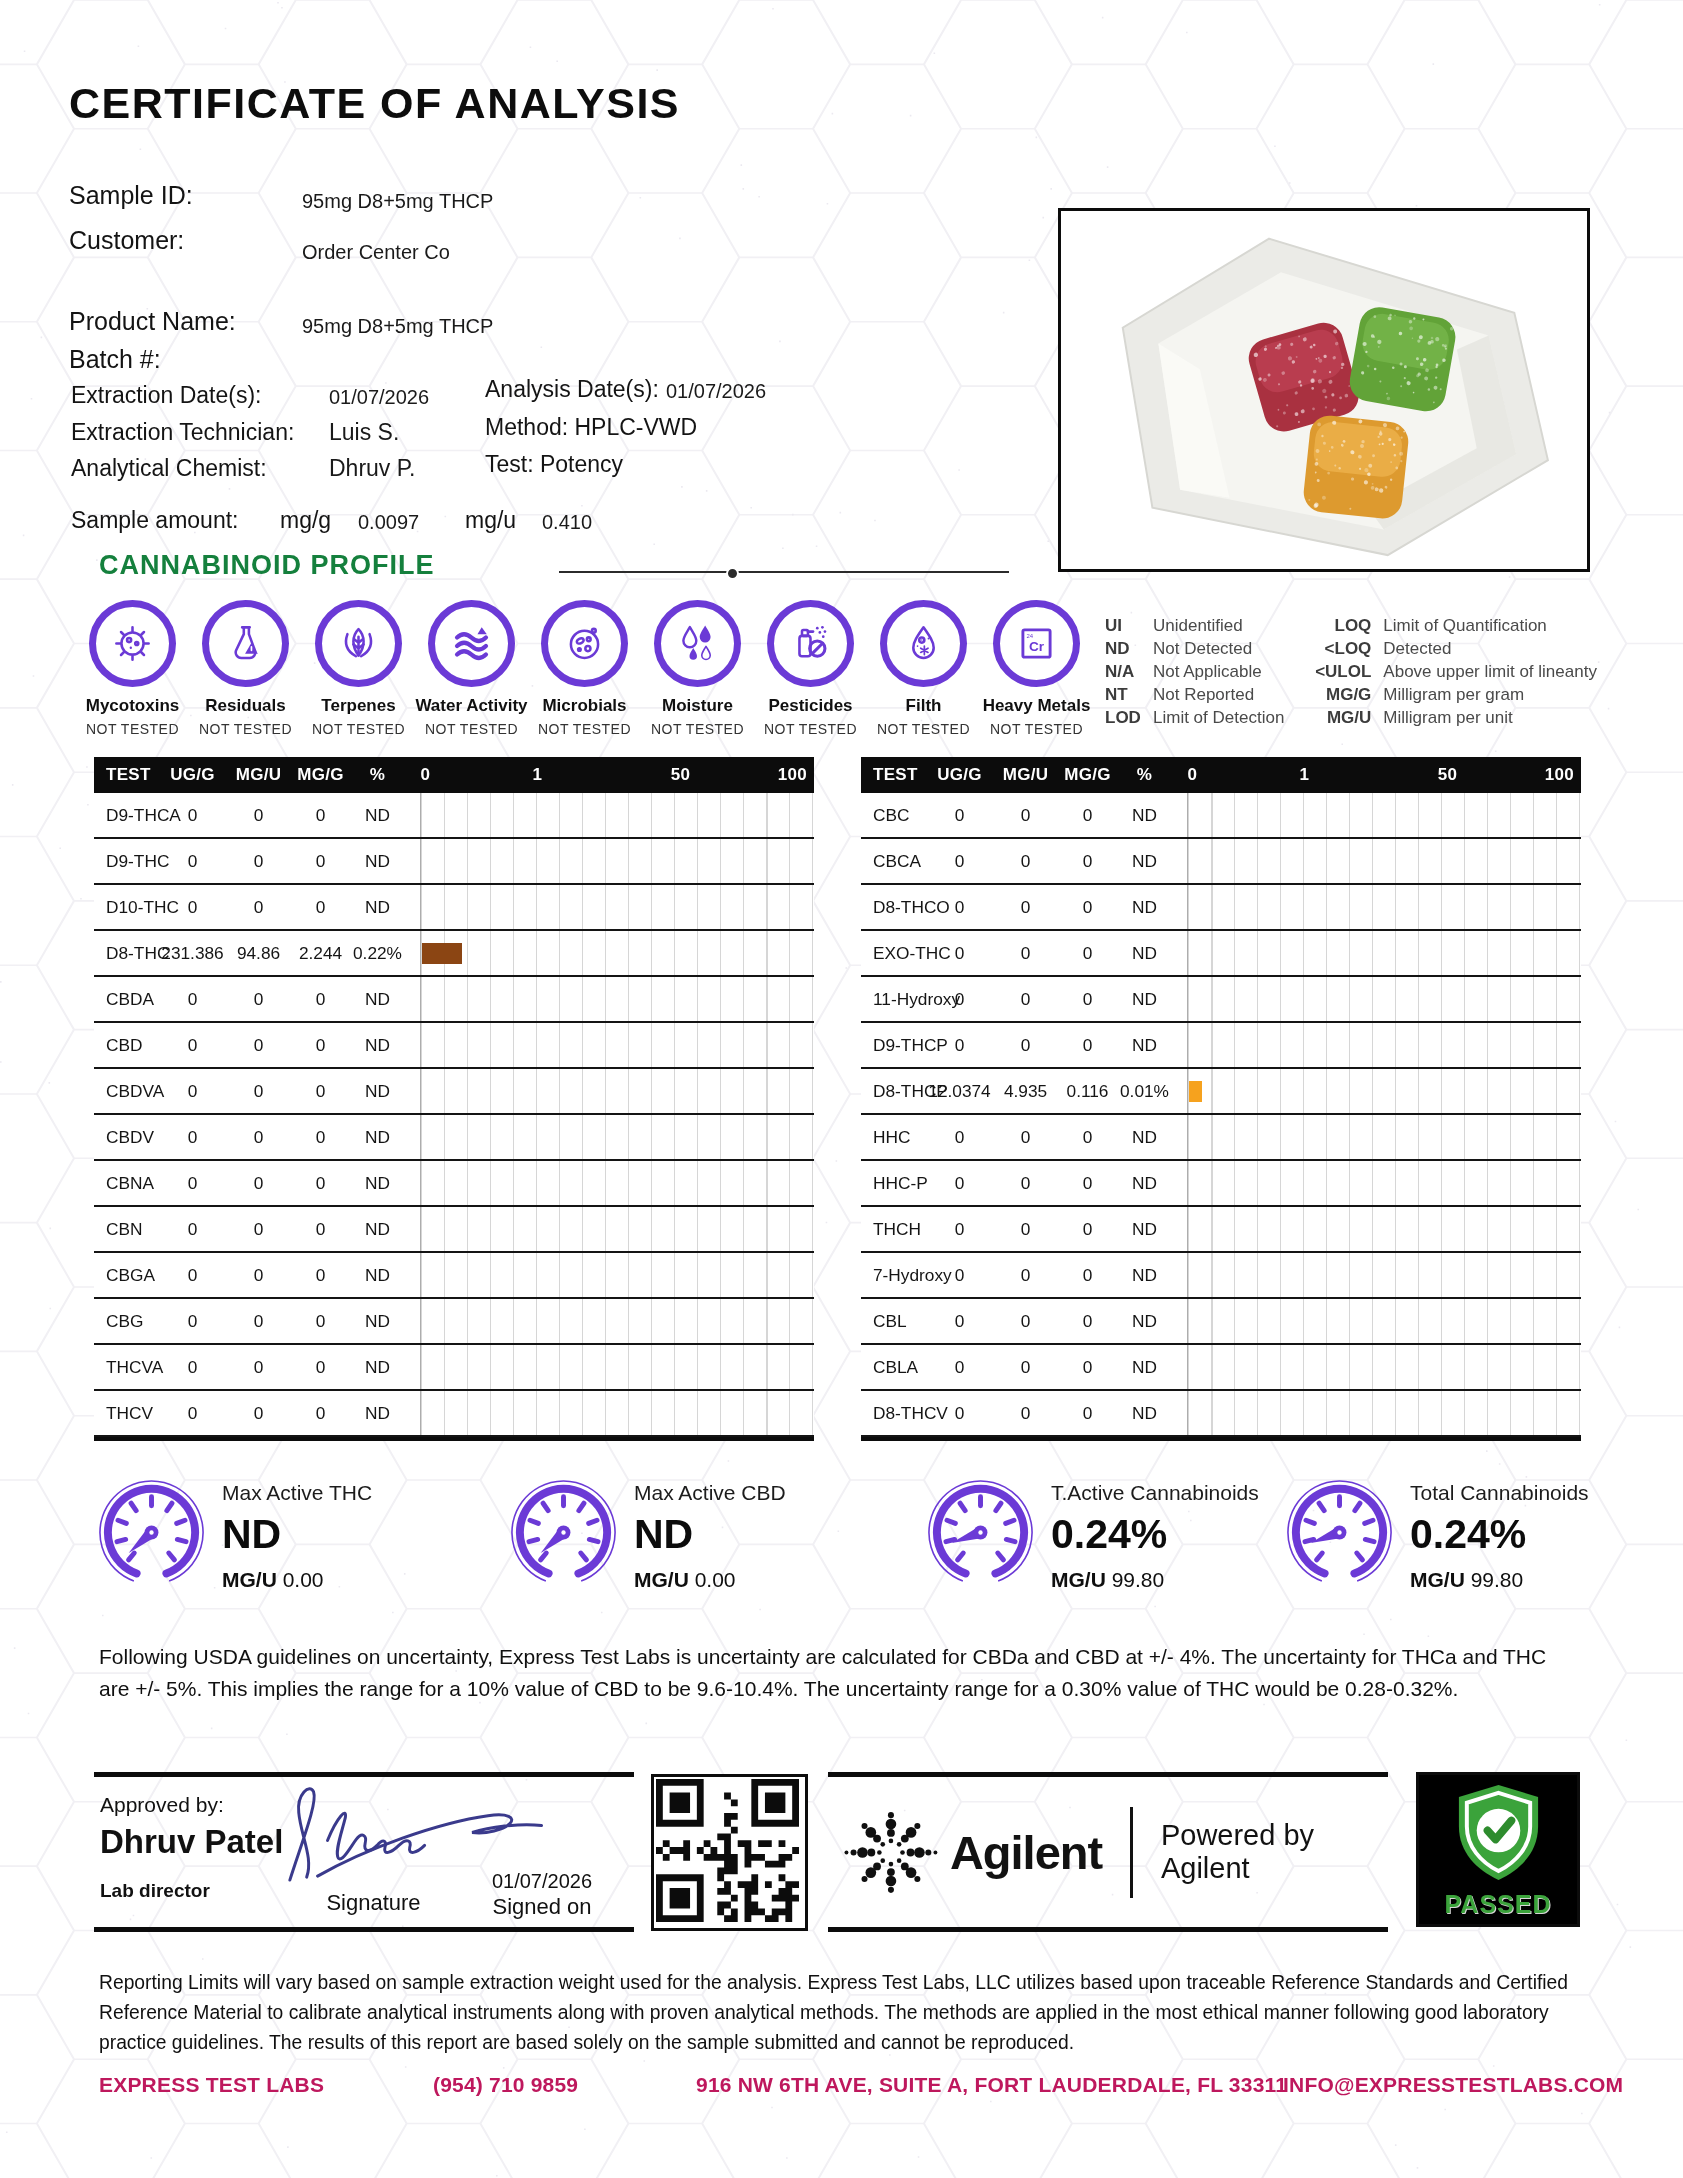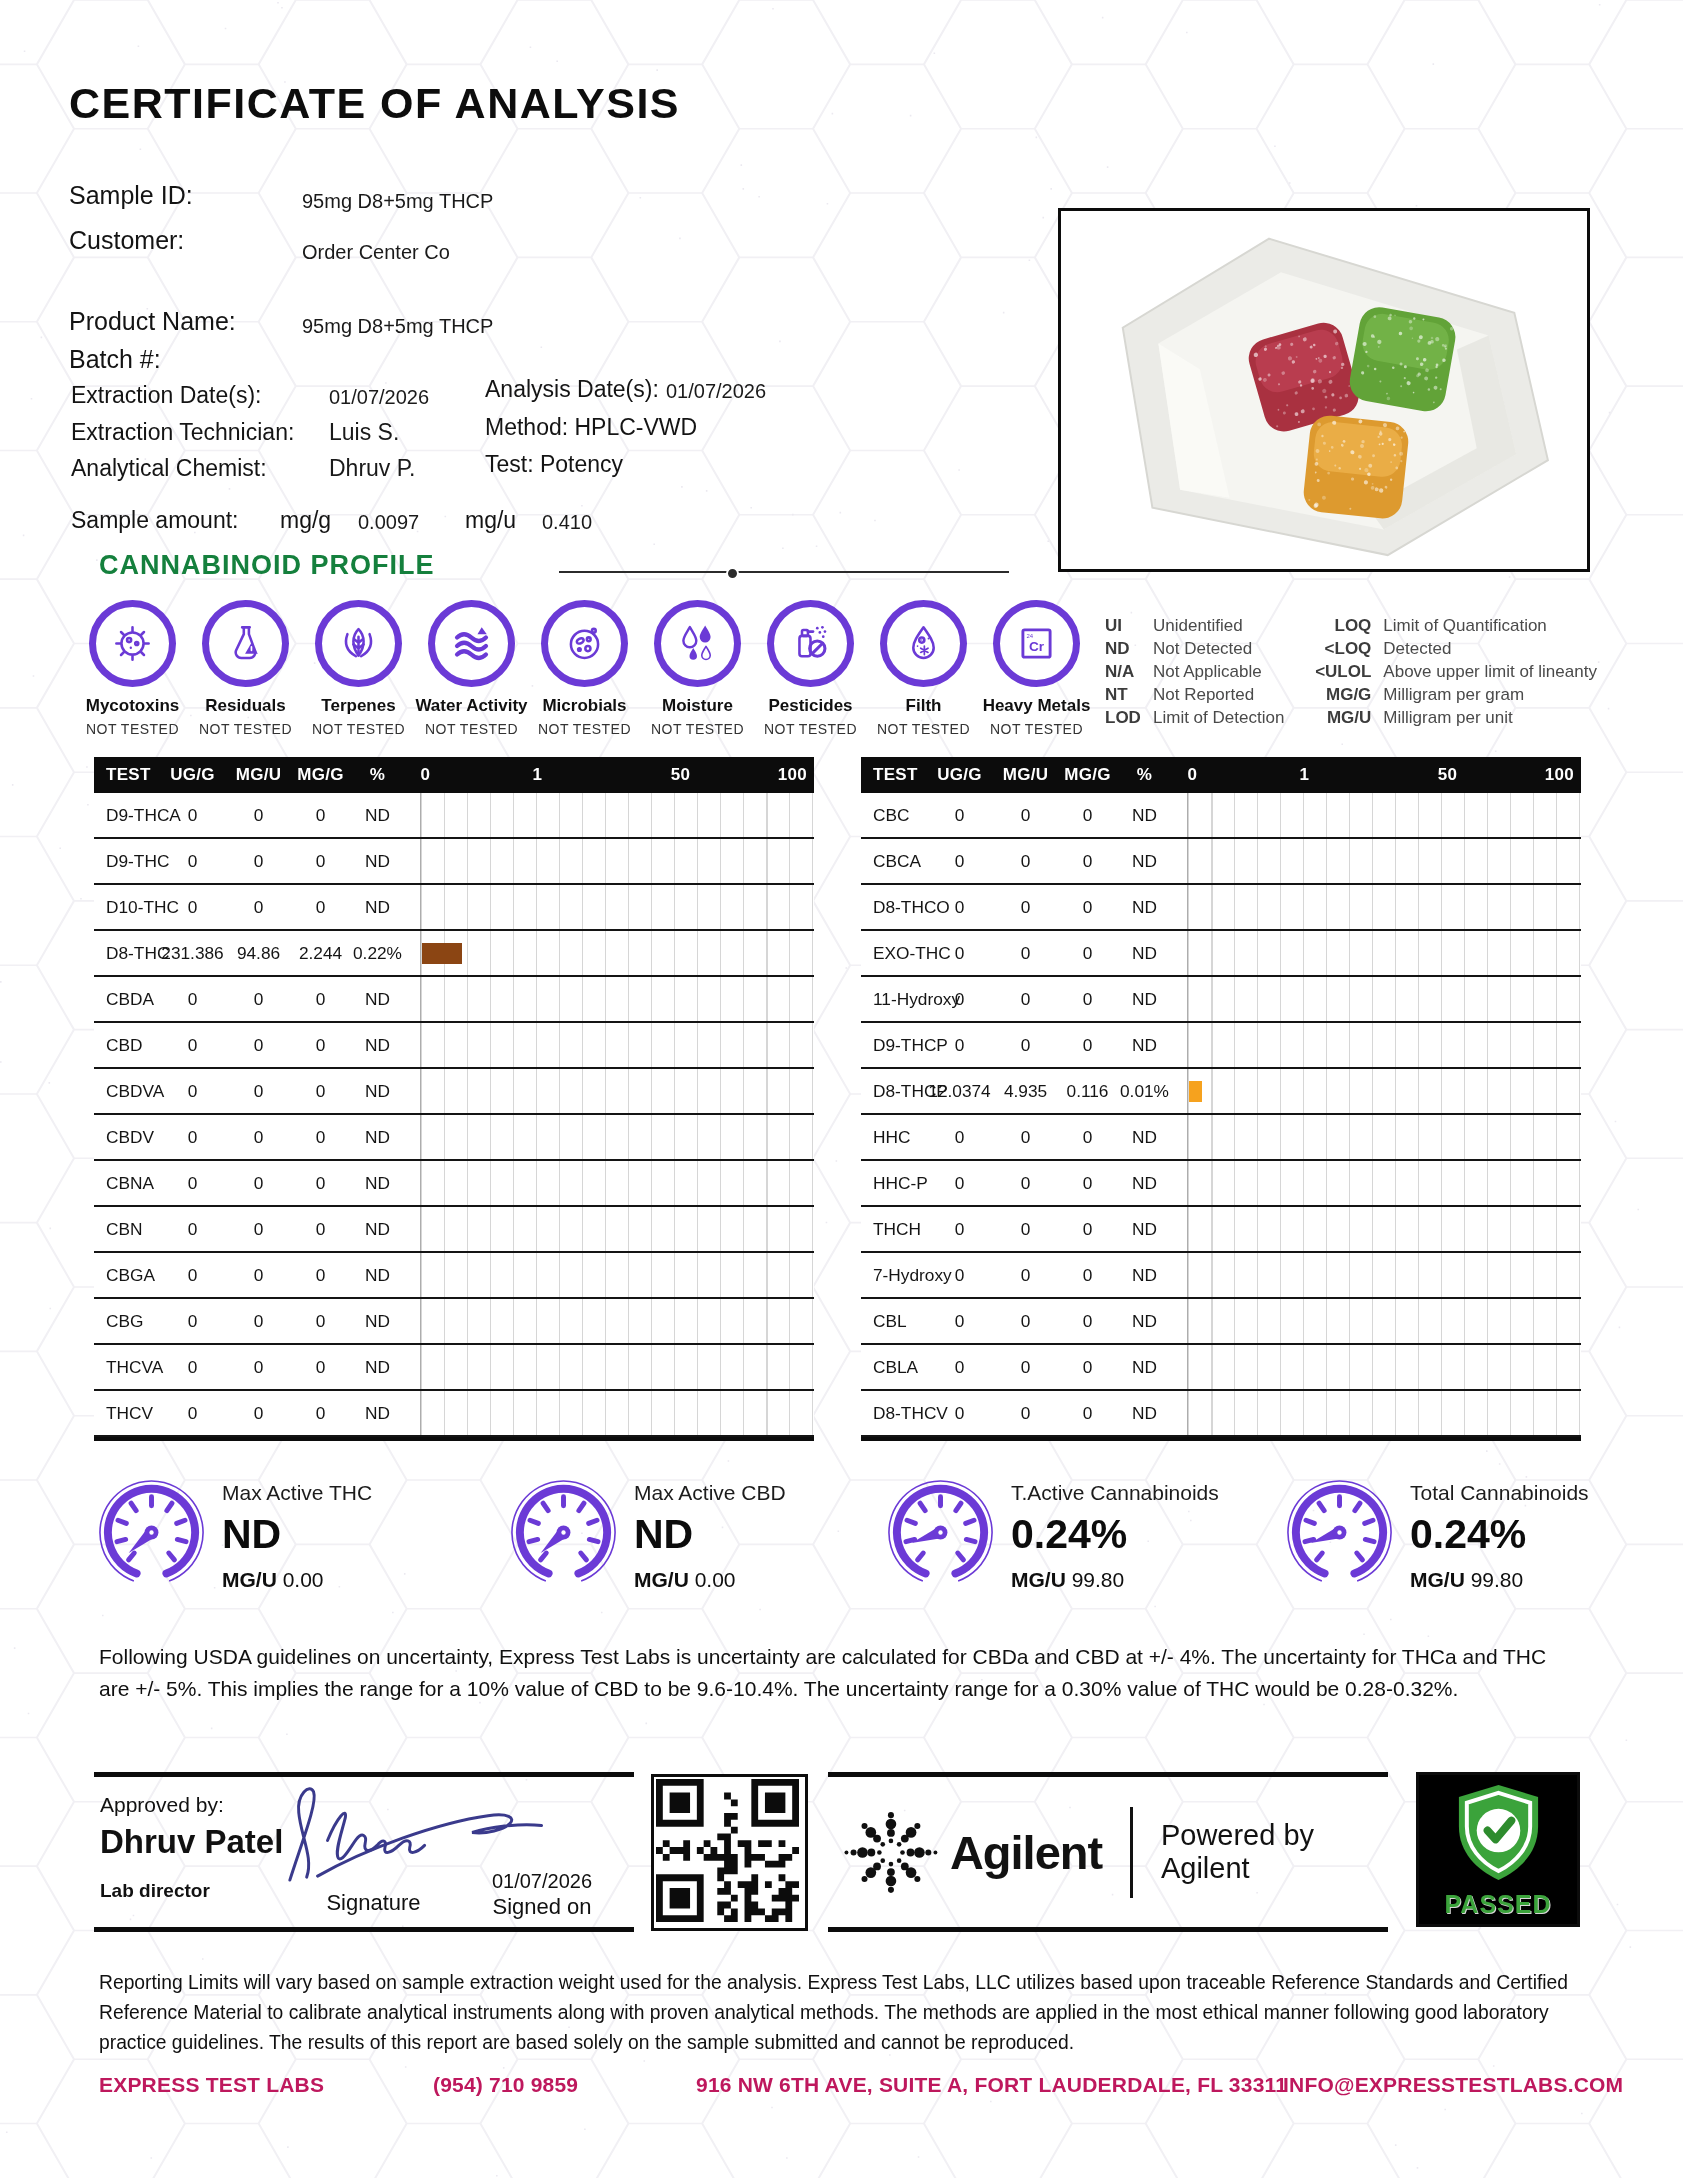--- a/index.html
+++ b/index.html
@@ -780,21 +780,21 @@
     <polygon points="34.0,80.7 62.5,63.5 54.0,54.2" fill="#6B3AD6"></polygon>
     <circle cx="57" cy="60" r="7" fill="#6B3AD6"></circle>
     <circle cx="57" cy="60" r="2.2" fill="#fff"></circle>
   </svg></span>
     <div class="gauge-text">
       <div class="gauge-label">Max Active CBD</div>
       <div class="gauge-value">ND</div>
       <div class="gauge-unit"><b>MG/U</b> 0.00</div>
     </div>
     </div>
-  <div class="layer abs gauge" id="gauge2" style="left:884px;top:1473px;">
+  <div class="layer abs gauge" id="gauge2" style="left:924px;top:1473px;">
       <span><svg width="115" height="115" viewBox="0 0 116 116">
     <path d="M39.2 108.9 A52 52 0 1 1 74.8 108.9" fill="none" stroke="#6B3AD6" stroke-width="1.6"></path>
     <path d="M42.0 101.3 A44 44 0 1 1 72.0 101.3" fill="none" stroke="#6B3AD6" stroke-width="8" stroke-linecap="round"></path>
     <path d="M39.6 80.7 L33.9 87.6" stroke="#6B3AD6" stroke-width="5" stroke-linecap="round"></path>
           <path d="M30.9 67.0 L22.2 69.3" stroke="#6B3AD6" stroke-width="5" stroke-linecap="round"></path>
           <path d="M31.6 50.8 L23.2 47.7" stroke="#6B3AD6" stroke-width="5" stroke-linecap="round"></path>
           <path d="M41.5 37.9 L36.4 30.5" stroke="#6B3AD6" stroke-width="5" stroke-linecap="round"></path>
           <path d="M57.0 33.0 L57.0 24.0" stroke="#6B3AD6" stroke-width="5" stroke-linecap="round"></path>
           <path d="M72.5 37.9 L77.6 30.5" stroke="#6B3AD6" stroke-width="5" stroke-linecap="round"></path>
           <path d="M82.4 50.8 L90.8 47.7" stroke="#6B3AD6" stroke-width="5" stroke-linecap="round"></path>

